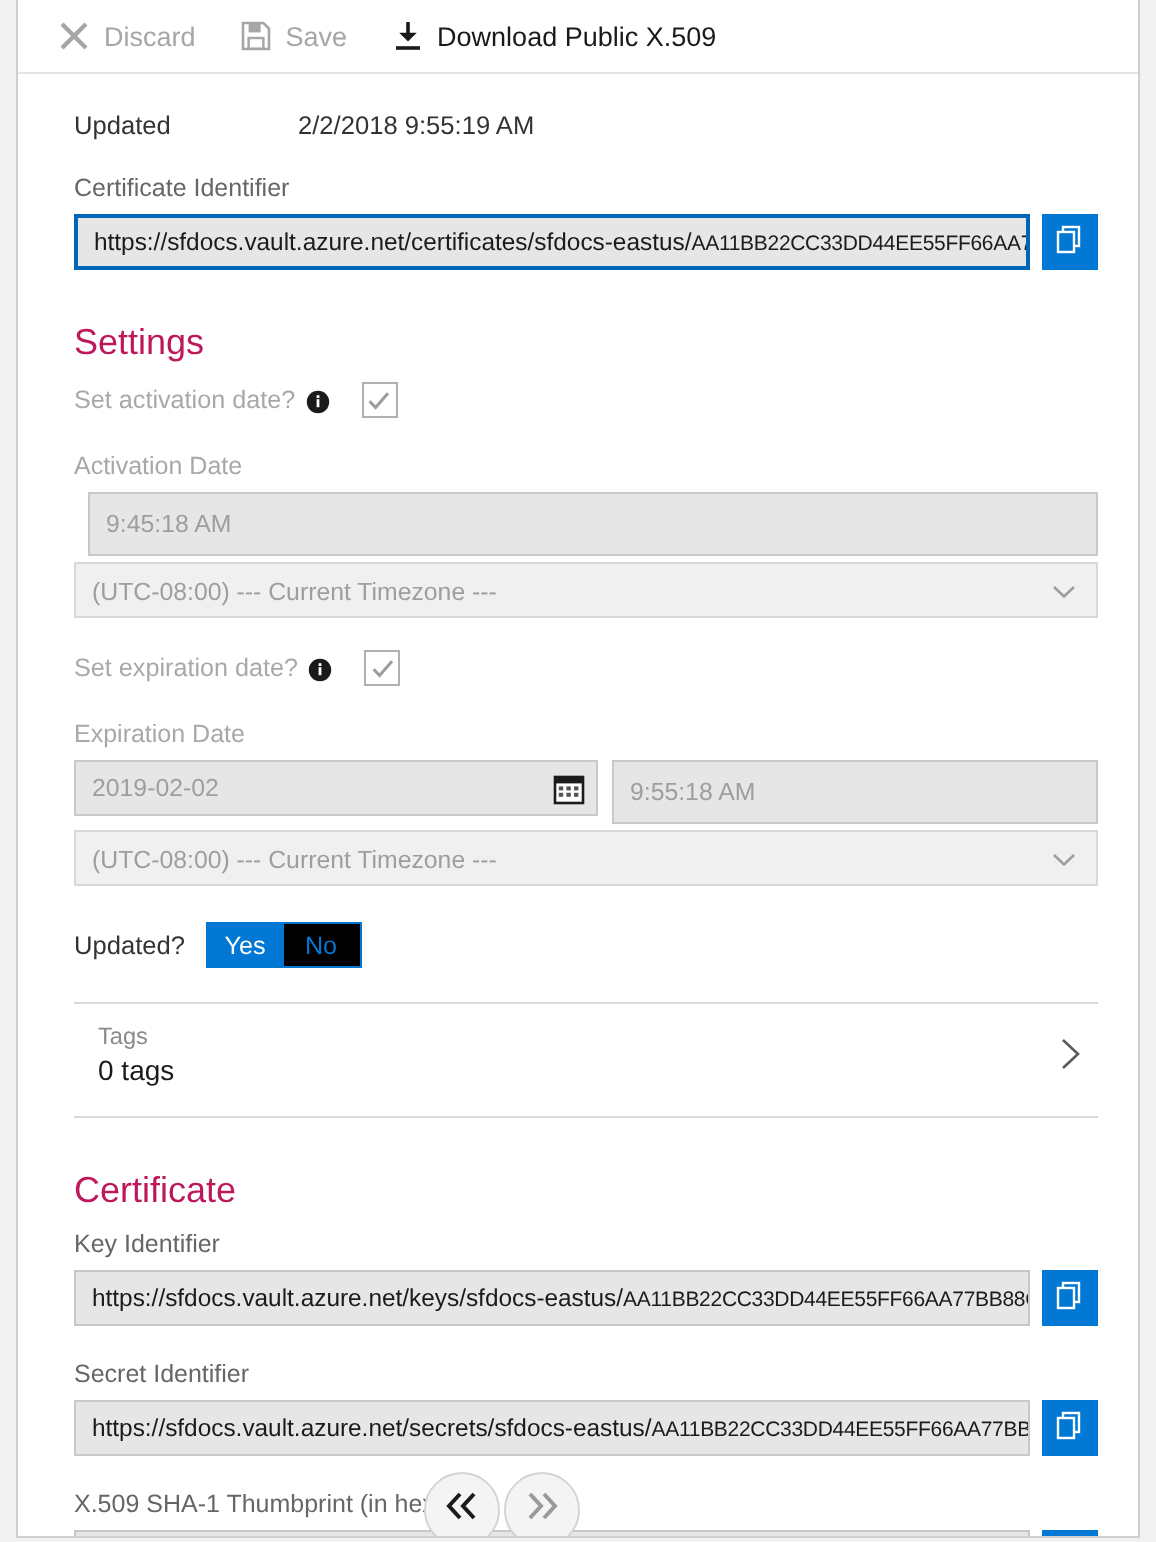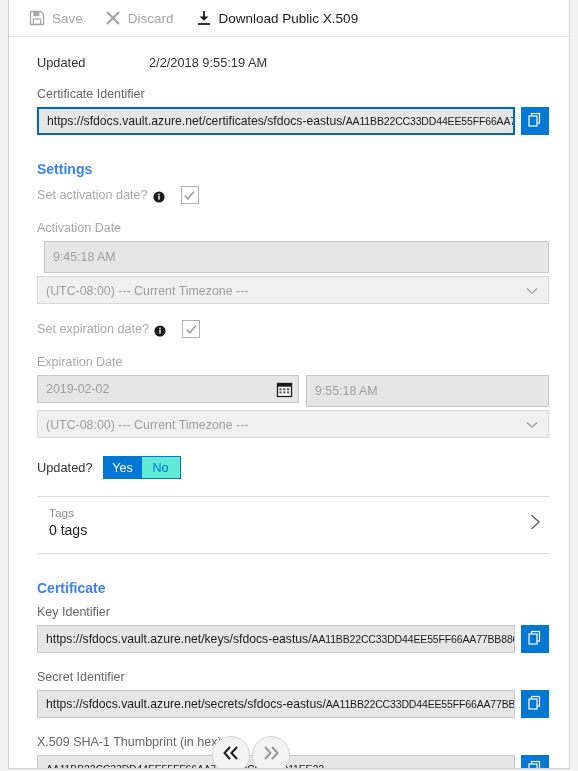--- a/index.html
+++ b/index.html
@@ -105,23 +105,23 @@
     display: flex;
     align-items: center;
     justify-content: center;
     cursor: pointer;
     flex: none;
     padding: 0;
   }
 
   
   .sect-h {
-    font-size: 14px;
-    font-weight: bold;
-    color: #3b82f6;
+    font-size: 18px;
+    font-weight: normal;
+    color: #be185d;
     margin: 26px 0 9px 0;
   }
 
   
   .cb-row {
     display: flex;
     align-items: center;
     margin-top: 4px;
     margin-bottom: 2px;
   }
@@ -212,21 +212,21 @@
   .seg div {
     width: 38px;
     display: flex;
     align-items: center;
     justify-content: center;
     font-size: 12.6px;
     cursor: pointer;
     box-sizing: border-box;
   }
   .seg .on  { background: #0078d4; color: #ffffff; }
-  .seg .off { background: #5eead4; color: #0078d4; }
+  .seg .off { background: #000000; color: #0078d4; }
 
   
   .hr {
     border: none;
     border-top: 1px solid #d9d9d9;
     margin: 17px 0 0 0;
   }
   .tags-card {
     display: flex;
     align-items: center;
@@ -259,39 +259,39 @@
     box-sizing: border-box;
   }
   .nav-circ + .nav-circ { margin-left: 2px; }
 </style>
 </head>
 <body>
 
 <div class="blade">
 
   <div class="toolbar">
+
+    <div class="tb-cmd disabled">
+      <span class="tb-ico">
+        <svg width="16" height="16" viewBox="0 0 16 16">
+          <path d="M2 2 L14 14 M14 2 L2 14" stroke="#a6a6a6" stroke-width="2.2" fill="none"></path>
+        </svg>
+      </span>
+      <span class="tb-label">Discard</span>
+    </div>
 
     <div class="tb-cmd disabled">
       <span class="tb-ico">
         <svg width="16" height="16" viewBox="0 0 16 16">
           <path d="M1.5 1.5h10.2L14.5 4.3V14.5H1.5z" fill="none" stroke="#a6a6a6" stroke-width="1.3"></path>
           <rect x="4.3" y="1.6" width="6" height="4.6" fill="#a6a6a6"></rect>
           <rect x="4.3" y="9" width="7.4" height="5.4" fill="none" stroke="#a6a6a6" stroke-width="1.2"></rect>
         </svg>
       </span>
       <span class="tb-label">Save</span>
-    </div>
-
-    <div class="tb-cmd disabled">
-      <span class="tb-ico">
-        <svg width="16" height="16" viewBox="0 0 16 16">
-          <path d="M2 2 L14 14 M14 2 L2 14" stroke="#a6a6a6" stroke-width="2.2" fill="none"></path>
-        </svg>
-      </span>
-      <span class="tb-label">Discard</span>
     </div>
 
     <div class="tb-cmd enabled">
       <span class="tb-ico">
         <svg width="16" height="16" viewBox="0 0 16 16">
           <path d="M8 1 v8" stroke="#1a1a1a" stroke-width="1.8" fill="none"></path>
           <path d="M3.6 6.4 L8 10.8 L12.4 6.4 Z" fill="#1a1a1a"></path>
           <path d="M2 14 h12" stroke="#1a1a1a" stroke-width="1.8" fill="none"></path>
         </svg>
       </span>

